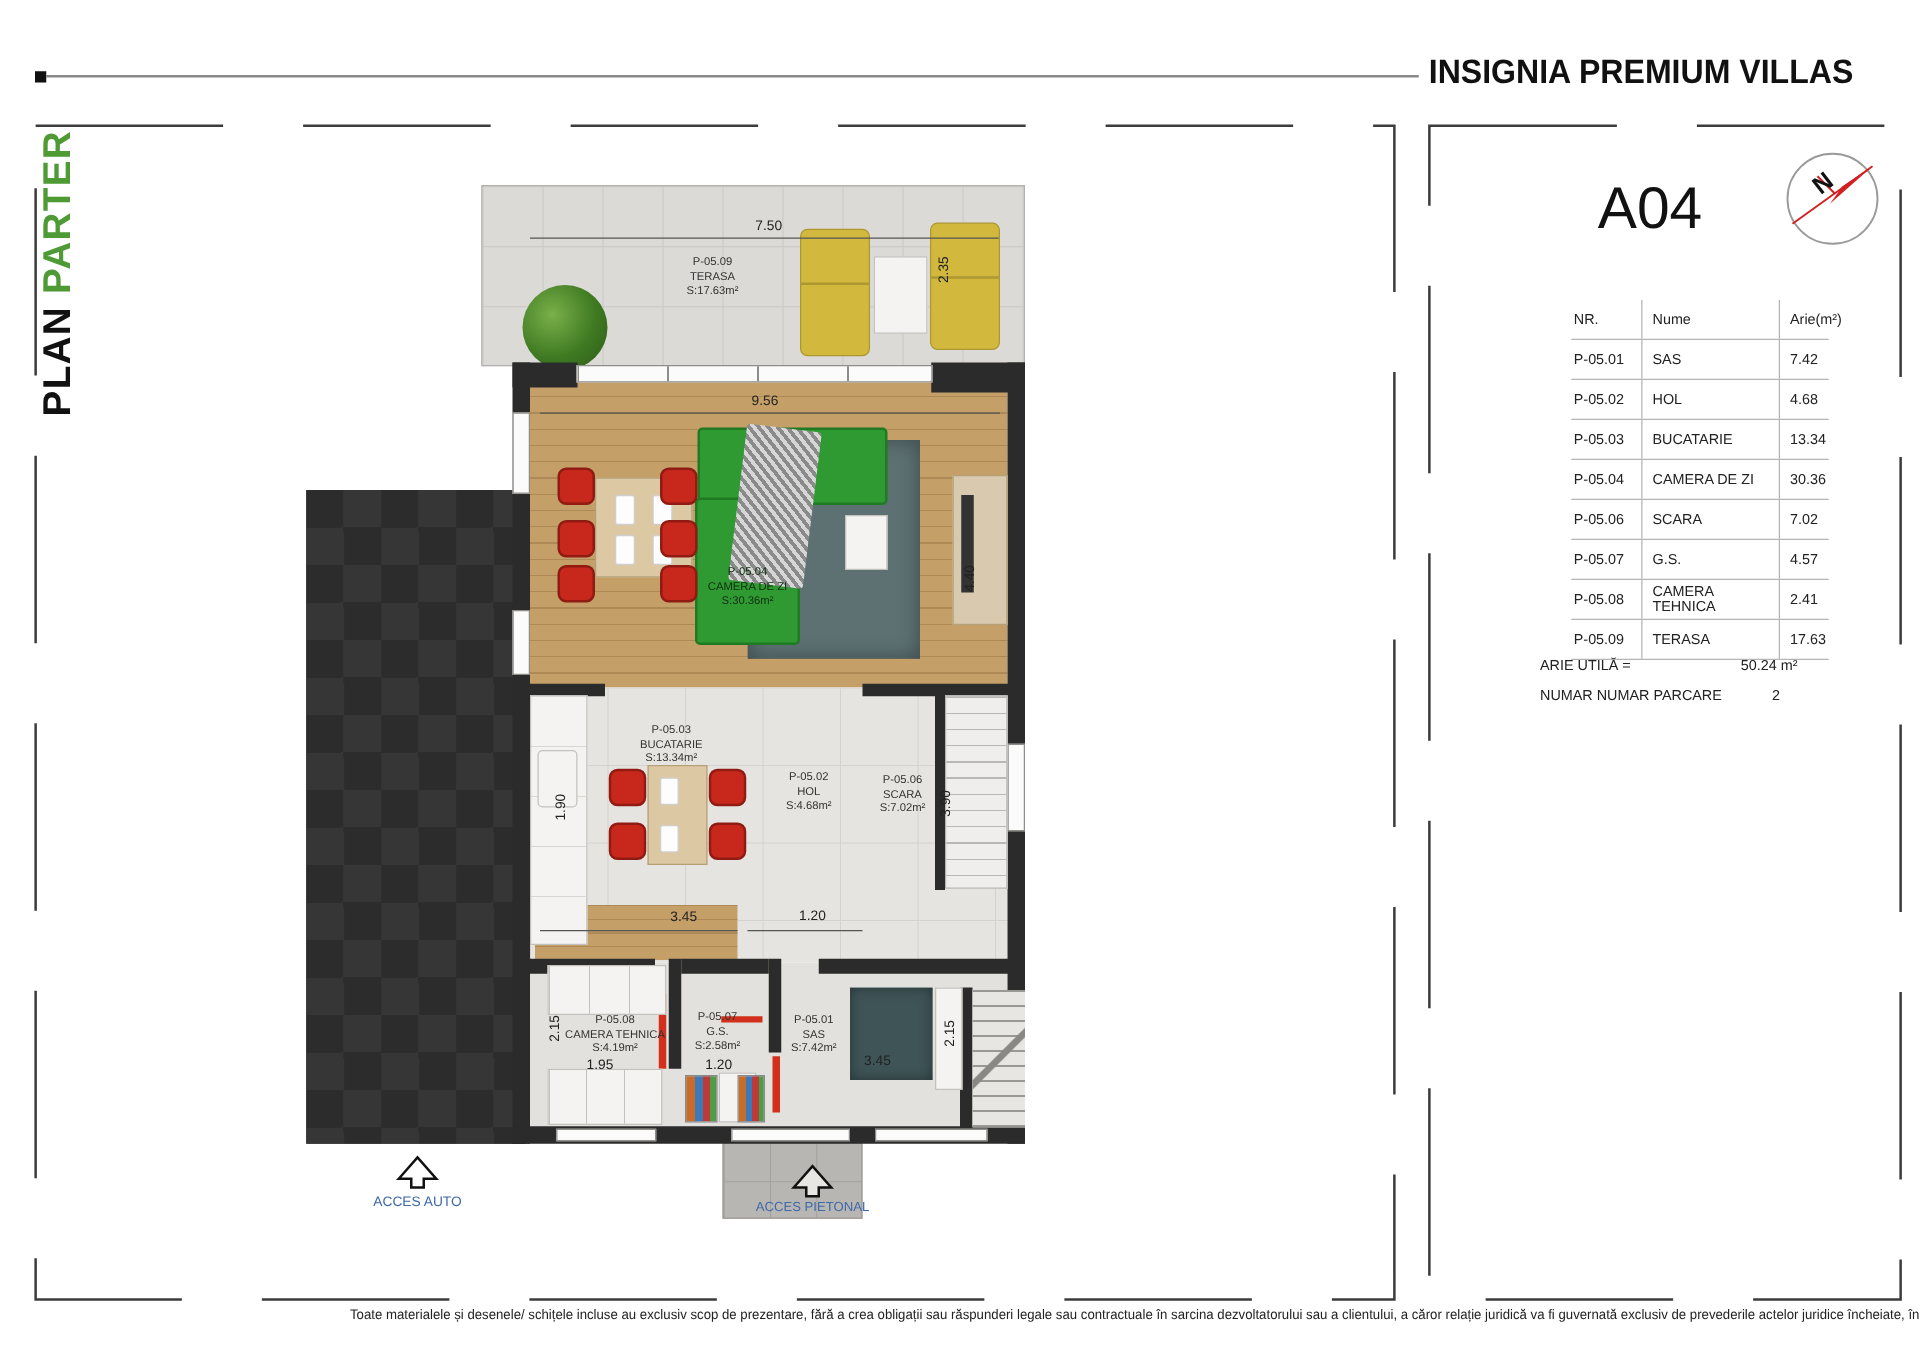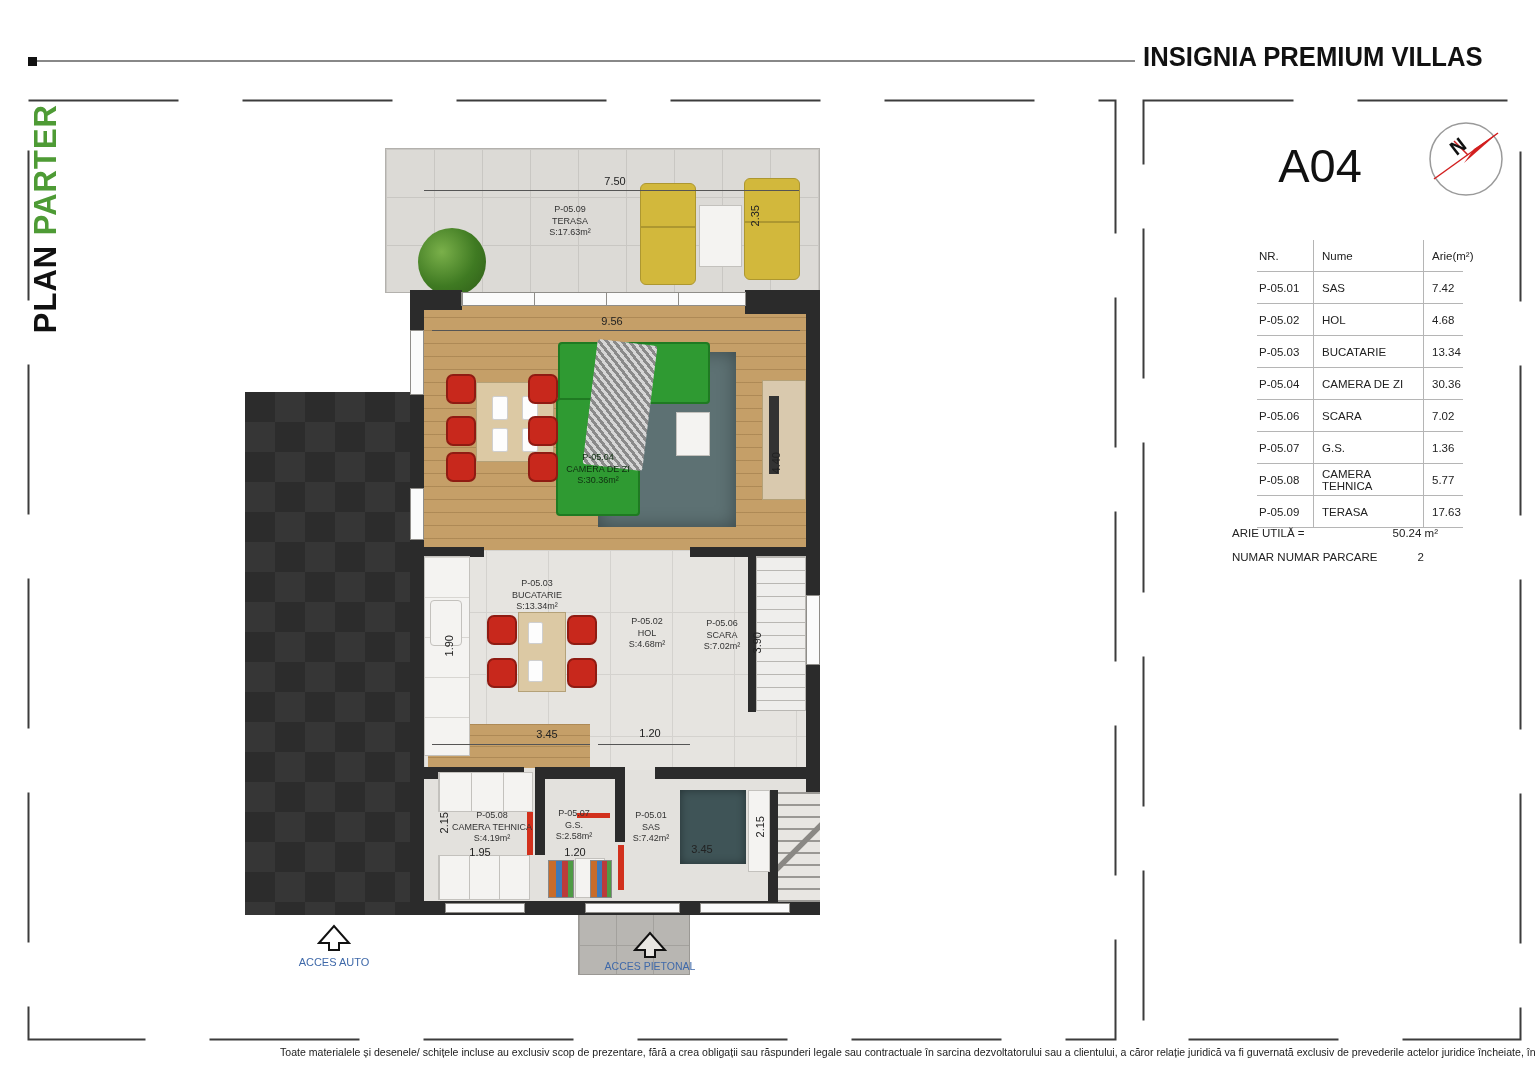--- a/index.html
+++ b/index.html
@@ -286,26 +286,26 @@
       <div class="c3">30.36</div>
     </div>
     <div class="trow">
       <div class="c1">P-05.06</div>
       <div class="c2">SCARA</div>
       <div class="c3">7.02</div>
     </div>
     <div class="trow">
       <div class="c1">P-05.07</div>
       <div class="c2">G.S.</div>
-      <div class="c3">1.36</div>
+      <div class="c3">4.57</div>
     </div>
     <div class="trow">
       <div class="c1">P-05.08</div>
       <div class="c2">CAMERA TEHNICA</div>
-      <div class="c3">5.77</div>
+      <div class="c3">2.41</div>
     </div>
     <div class="trow">
       <div class="c1">P-05.09</div>
       <div class="c2">TERASA</div>
       <div class="c3">17.63</div>
     </div>
   </div>
 
   <div class="sumrow" style="left:1232px;top:527px;align-items:flex-end;">
     <span>ARIE UTILĂ =</span>

